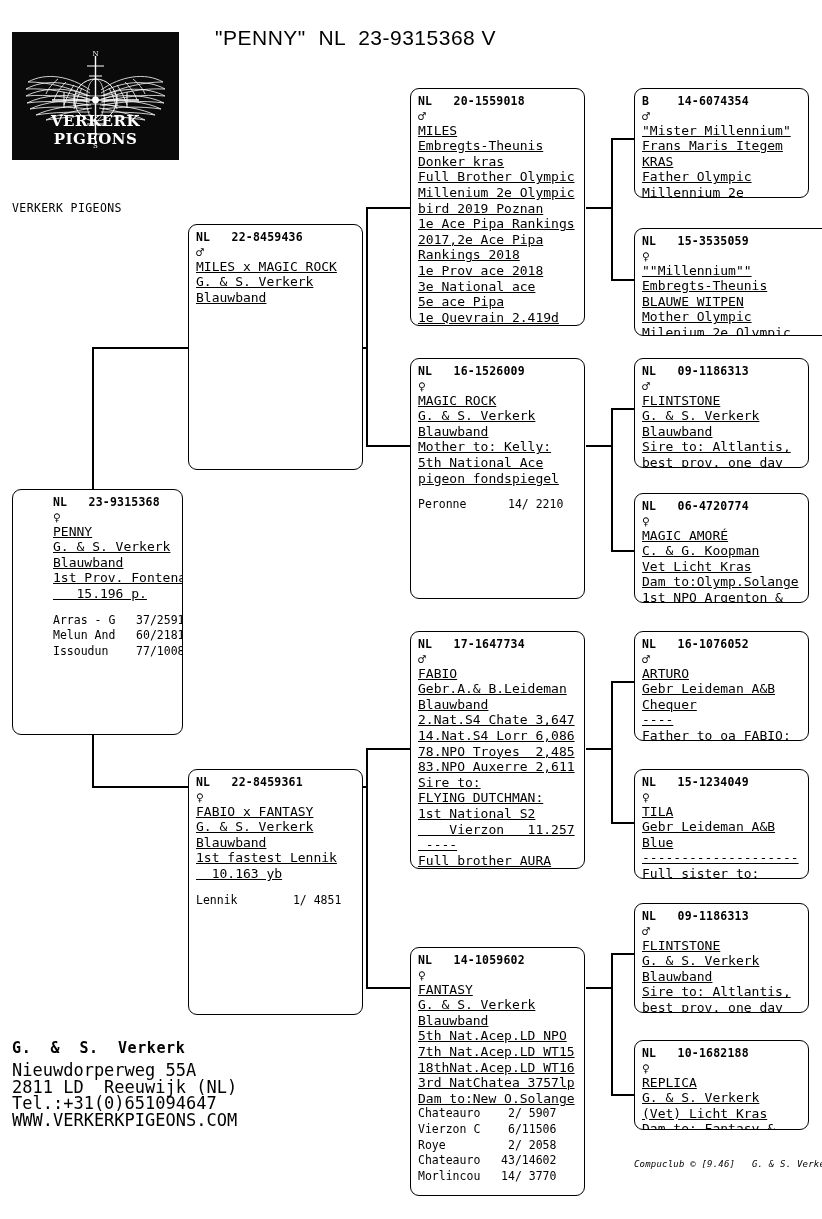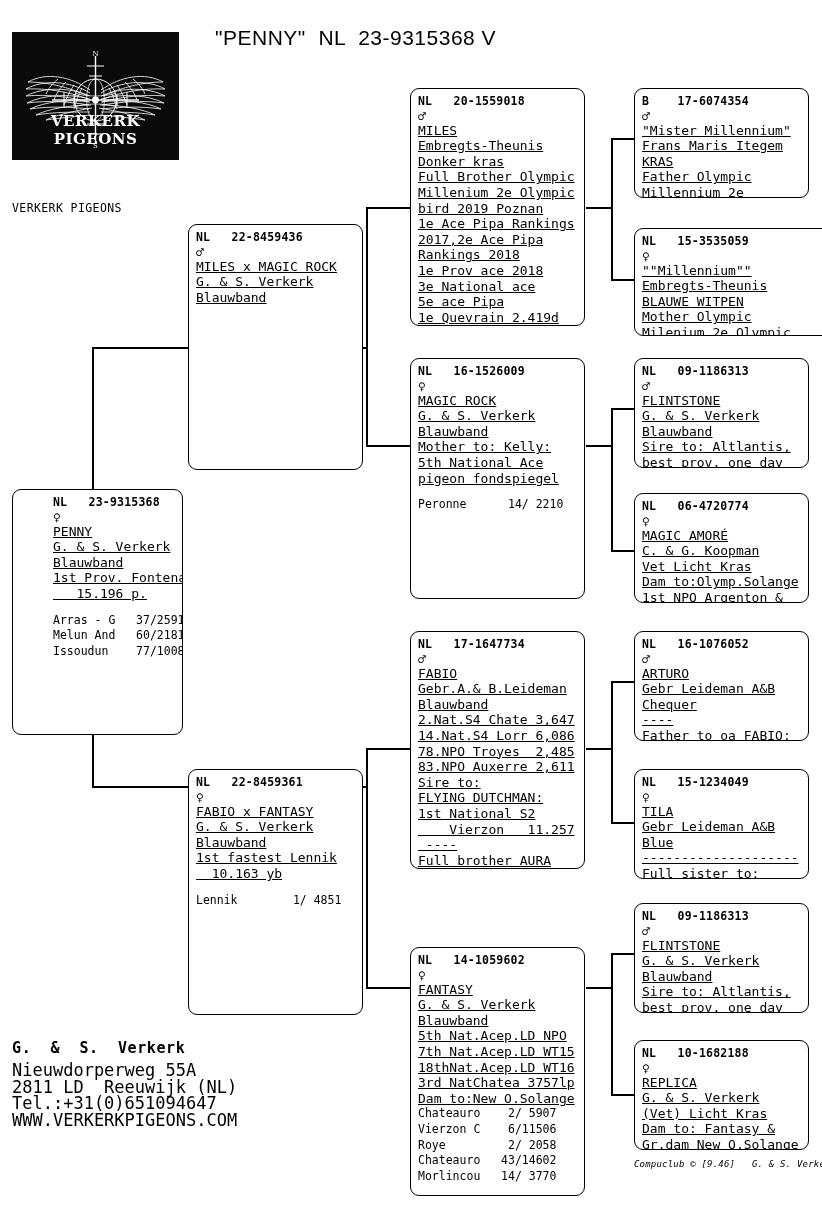--- a/index.html
+++ b/index.html
@@ -291,21 +291,21 @@
 Dam to:New O.Solange</div>
     <div class="results">Chateauro    2/ 5907
 Vierzon C    6/11506
 Roye         2/ 2058
 Chateauro   43/14602
 Morlincou   14/ 3770</div>
   </div>
 
   <div class="box" style="left:634px; top:88px; width:175px; height:110px;">
     <div class="hdr">
-      <span class="ring">B    17-6074354</span>
+      <span class="ring">B    14-6074354</span>
       <span class="sex">♂</span>
     </div>
     <div class="lines">"Mister Millennium"
 Frans Maris Itegem
 KRAS
 Father Olympic
 Millennium 2e</div>
   </div>
 
   <div class="box" style="left:634px; top:228px; width:200px; height:108px;">
@@ -373,21 +373,21 @@
       <span class="ring">NL   09-1186313</span>
       <span class="sex">♂</span>
     </div>
     <div class="lines">FLINTSTONE
 G. &amp; S. Verkerk
 Blauwband
 Sire to: Altlantis,
 best prov. one day</div>
   </div>
 
-  <div class="box" style="left:634px; top:1040px; width:175px; height:110px;">
+  <div class="box" style="left:634px; top:1040px; width:175px; height:90px;">
     <div class="hdr">
       <span class="ring">NL   10-1682188</span>
       <span class="sex">♀</span>
     </div>
     <div class="lines">REPLICA
 G. &amp; S. Verkerk
 (Vet) Licht Kras
 Dam to: Fantasy &amp;
 Gr.dam New O.Solange</div>
   </div>

